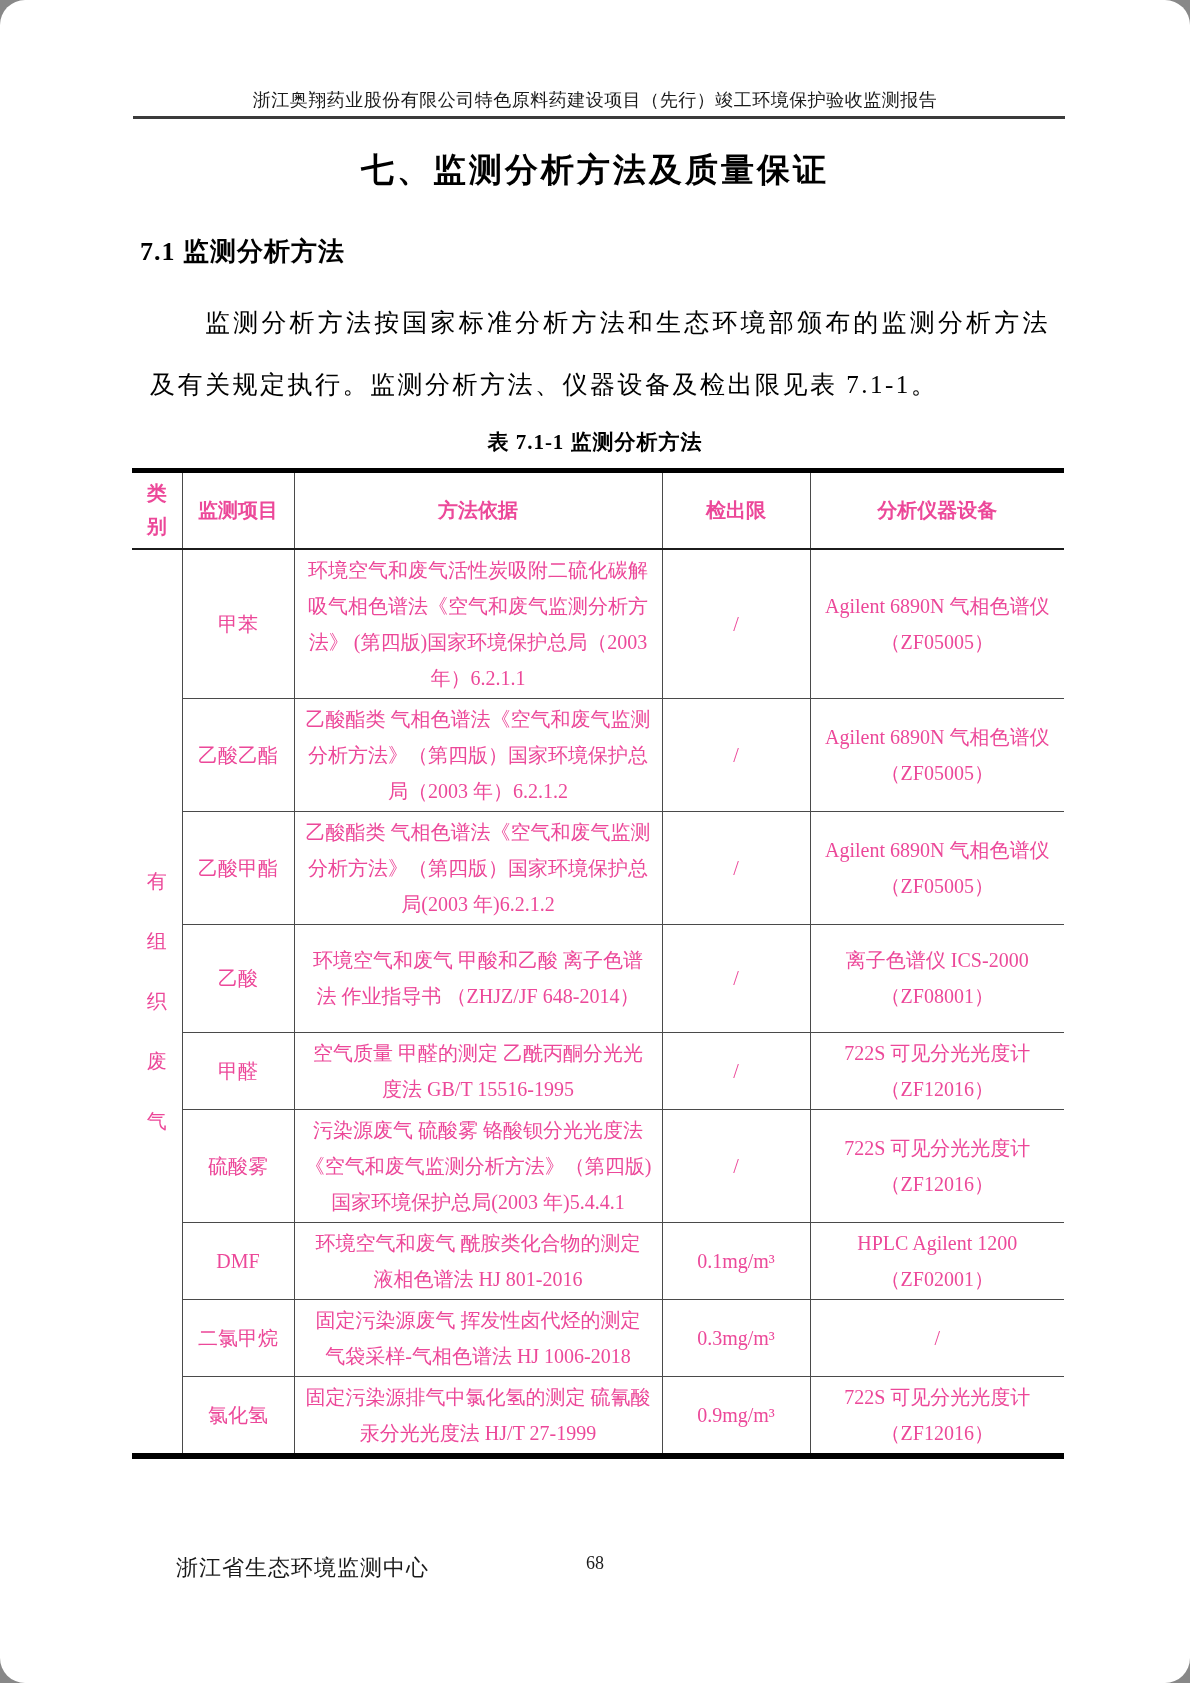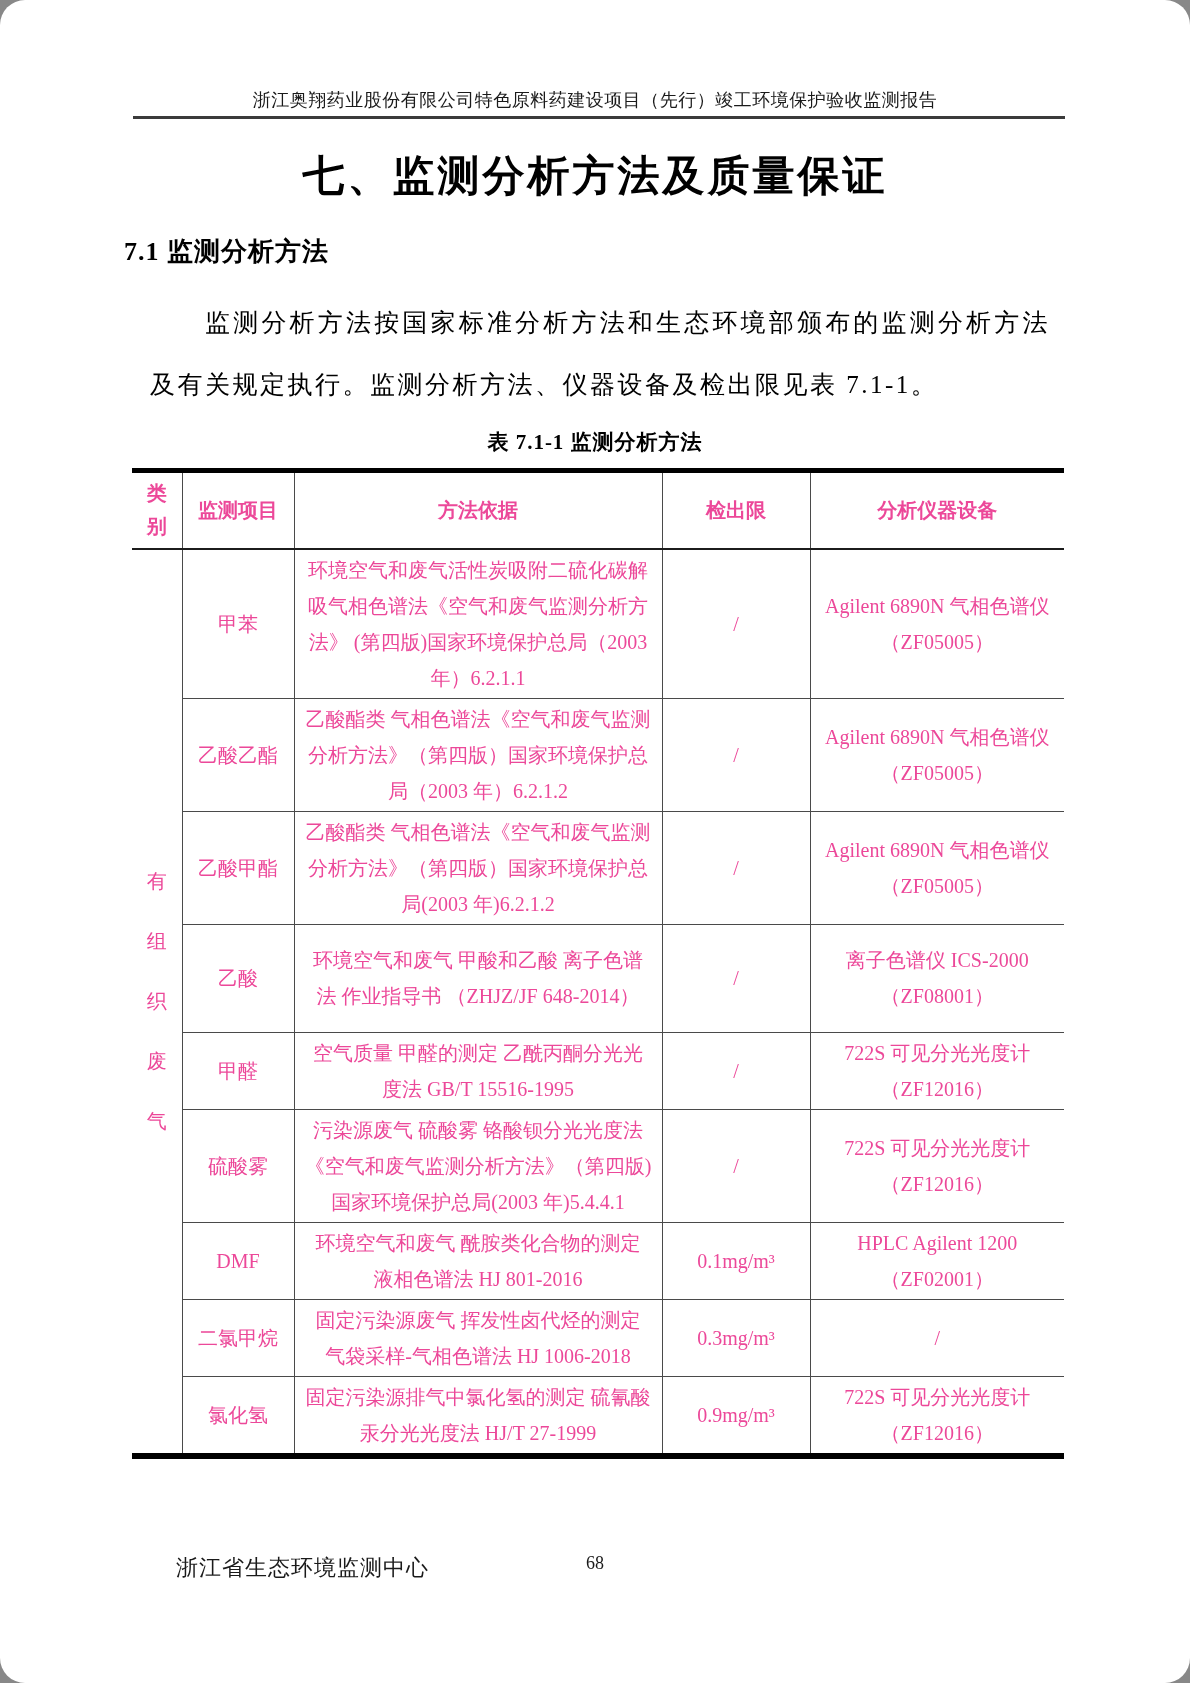--- a/index.html
+++ b/index.html
@@ -26,28 +26,28 @@
   .doc-header-rule {
     position: absolute;
     top: 116px; left: 133px;
     width: 932px; height: 3px;
     background: #3b3b3b;
   }
   .page-title {
     position: absolute;
     top: 148px; left: 0; width: 100%;
     text-align: center;
-    font-size: 42px;
+    font-size: 33px;
     font-weight: bold;
     letter-spacing: 3px;
     color: #000;
   }
   .section-heading {
     position: absolute;
-    top: 234px; left: 124px;
+    top: 234px; left: 140px;
     font-size: 26px;
     font-weight: bold;
     letter-spacing: 1px;
     color: #000;
   }
   .body-paragraph {
     position: absolute;
     top: 292px; left: 150px;
     width: 900px;
     font-size: 25px;

